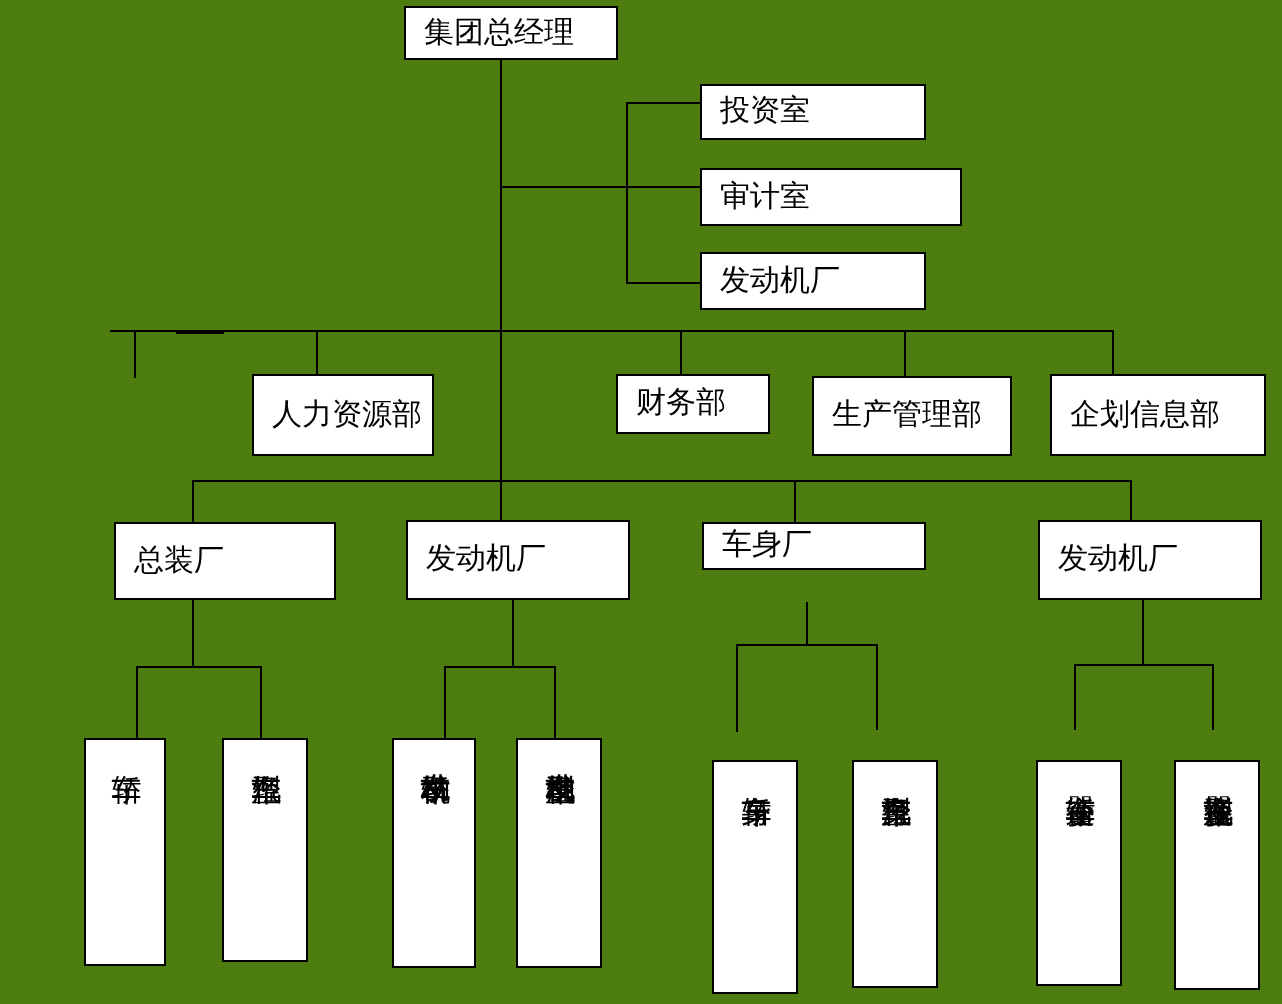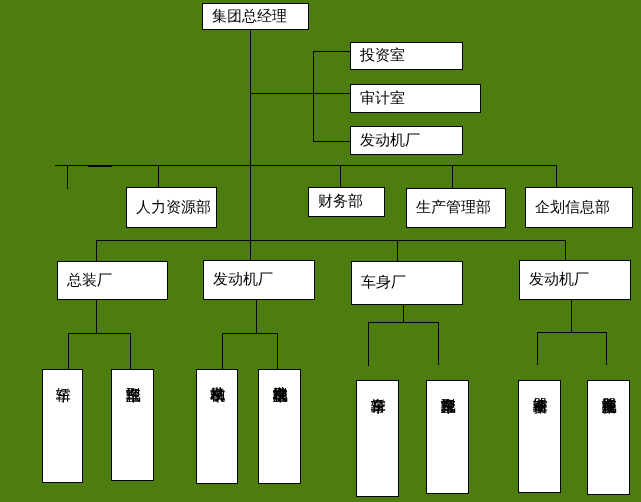--- a/index.html
+++ b/index.html
@@ -99,21 +99,21 @@
   <div class="box" style="left:350px;top:84px;width:131px;height:29px">审计室</div>
   <div class="box" style="left:350px;top:126px;width:113px;height:29px">发动机厂</div>
 
   <div class="box" style="left:126px;top:187px;width:91px;height:41px">人力资源部</div>
   <div class="box" style="left:308px;top:187px;width:77px;height:30px">财务部</div>
   <div class="box" style="left:406px;top:188px;width:100px;height:40px">生产管理部</div>
   <div class="box" style="left:525px;top:187px;width:108px;height:41px">企划信息部</div>
 
   <div class="box" style="left:57px;top:261px;width:111px;height:39px">总装厂</div>
   <div class="box" style="left:203px;top:260px;width:112px;height:40px">发动机厂</div>
-  <div class="box" style="left:351px;top:261px;width:112px;height:44px">车身厂</div>
+  <div class="box" style="left:351px;top:261px;width:112px;height:24px">车身厂</div>
   <div class="box" style="left:519px;top:260px;width:112px;height:40px">发动机厂</div>
 
   <div class="box vbox" style="left:42px;top:369px;width:41px;height:114px">
       <span class="vt">轿车</span>
     </div>
   <div class="box vbox" style="left:111px;top:369px;width:43px;height:112px">
       <span class="vt">轻型汽车</span>
     </div>
   <div class="box vbox" style="left:196px;top:369px;width:42px;height:115px">
       <span class="vt">轿车发动机</span>

